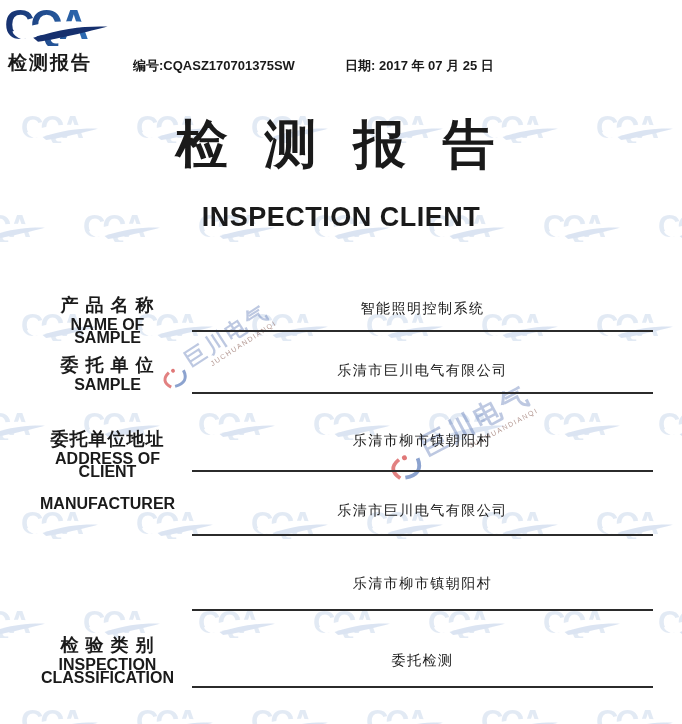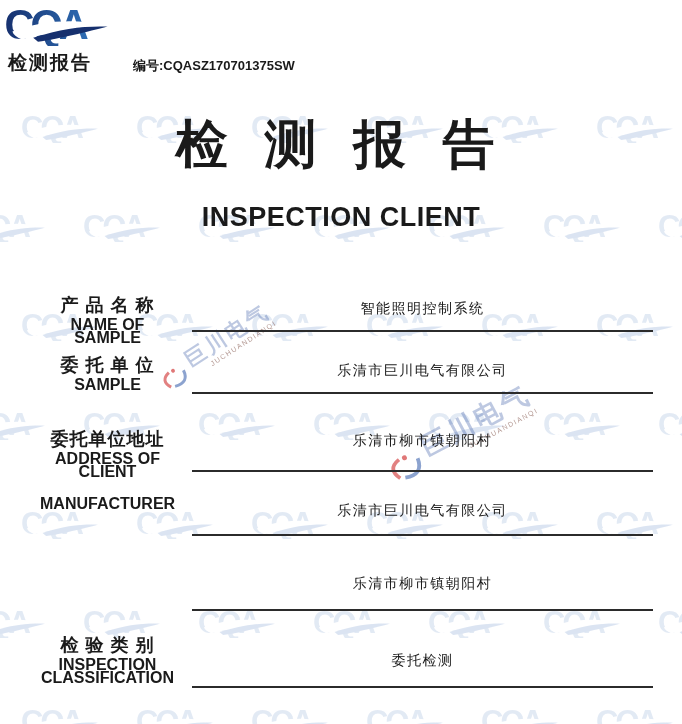--- a/index.html
+++ b/index.html
@@ -302,20 +302,21 @@
           <stop offset="0" stop-color="#16306e"></stop>
           <stop offset="1" stop-color="#2e6db4"></stop>
         </linearGradient>
       </defs>
       <text x="-2" y="44" font-family="Liberation Sans, sans-serif" font-weight="bold" font-size="52" letter-spacing="-5" fill="url(#lg1)">CQA</text>
       <path d="M8 34 C 45 20, 85 18, 126 26 C 92 28, 48 38, 20 44 C 13 41, 9 38, 8 34 Z" fill="#ffffff"></path>
       <path d="M34 42 C 70 30, 100 27, 127 28 C 104 34, 64 44, 40 47 Z" fill="#16306e"></path>
     </svg>
     <div class="doc-type">检测报告</div>
     <div class="hdr-item hdr-no">编号:CQASZ170701375SW</div>
+    <div class="hdr-item hdr-date">日期: 2017 年 07 月 25 日</div>
 
     <div class="title-cn">检 测 报 告</div>
     <div class="title-en">INSPECTION CLIENT</div>
 
     <div class="f-label" style="top:293px;">
       <div class="cn">产 品 名 称</div>
       <div class="en">NAME OF SAMPLE</div>
     </div>
     <div class="f-value" style="top:300px;">智能照明控制系统</div>
     <div class="f-line" style="top:330px;"></div>

